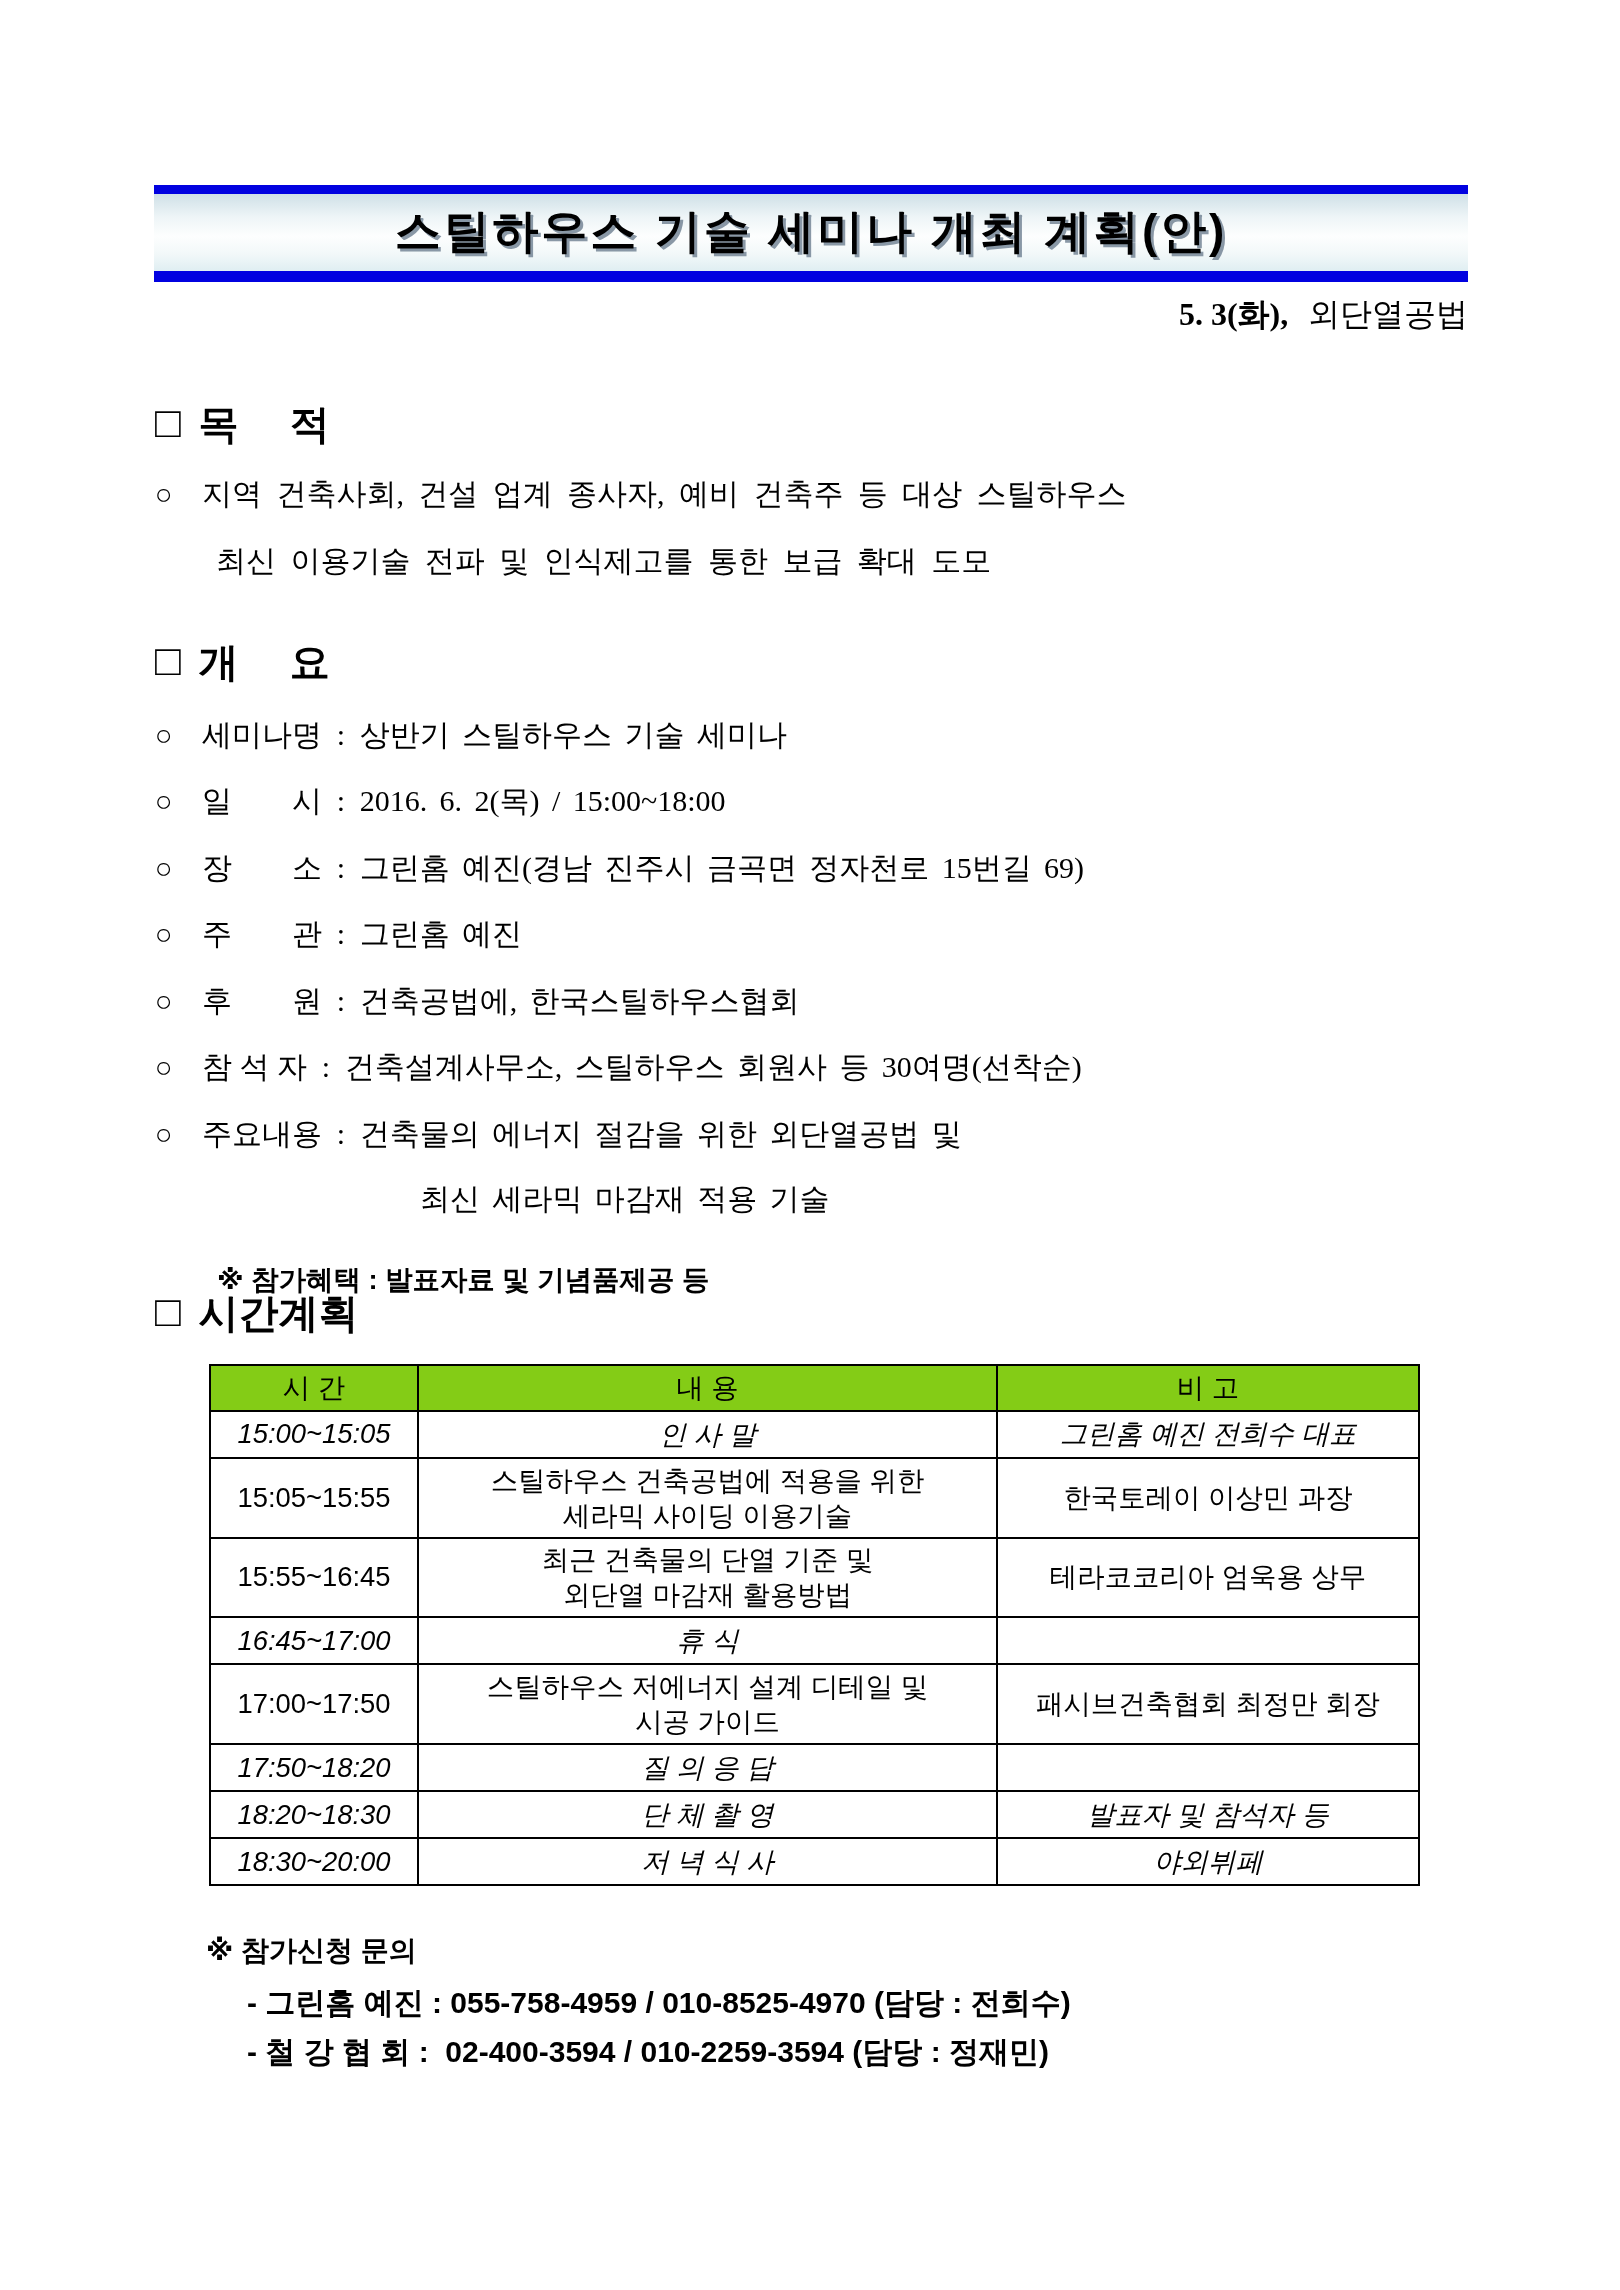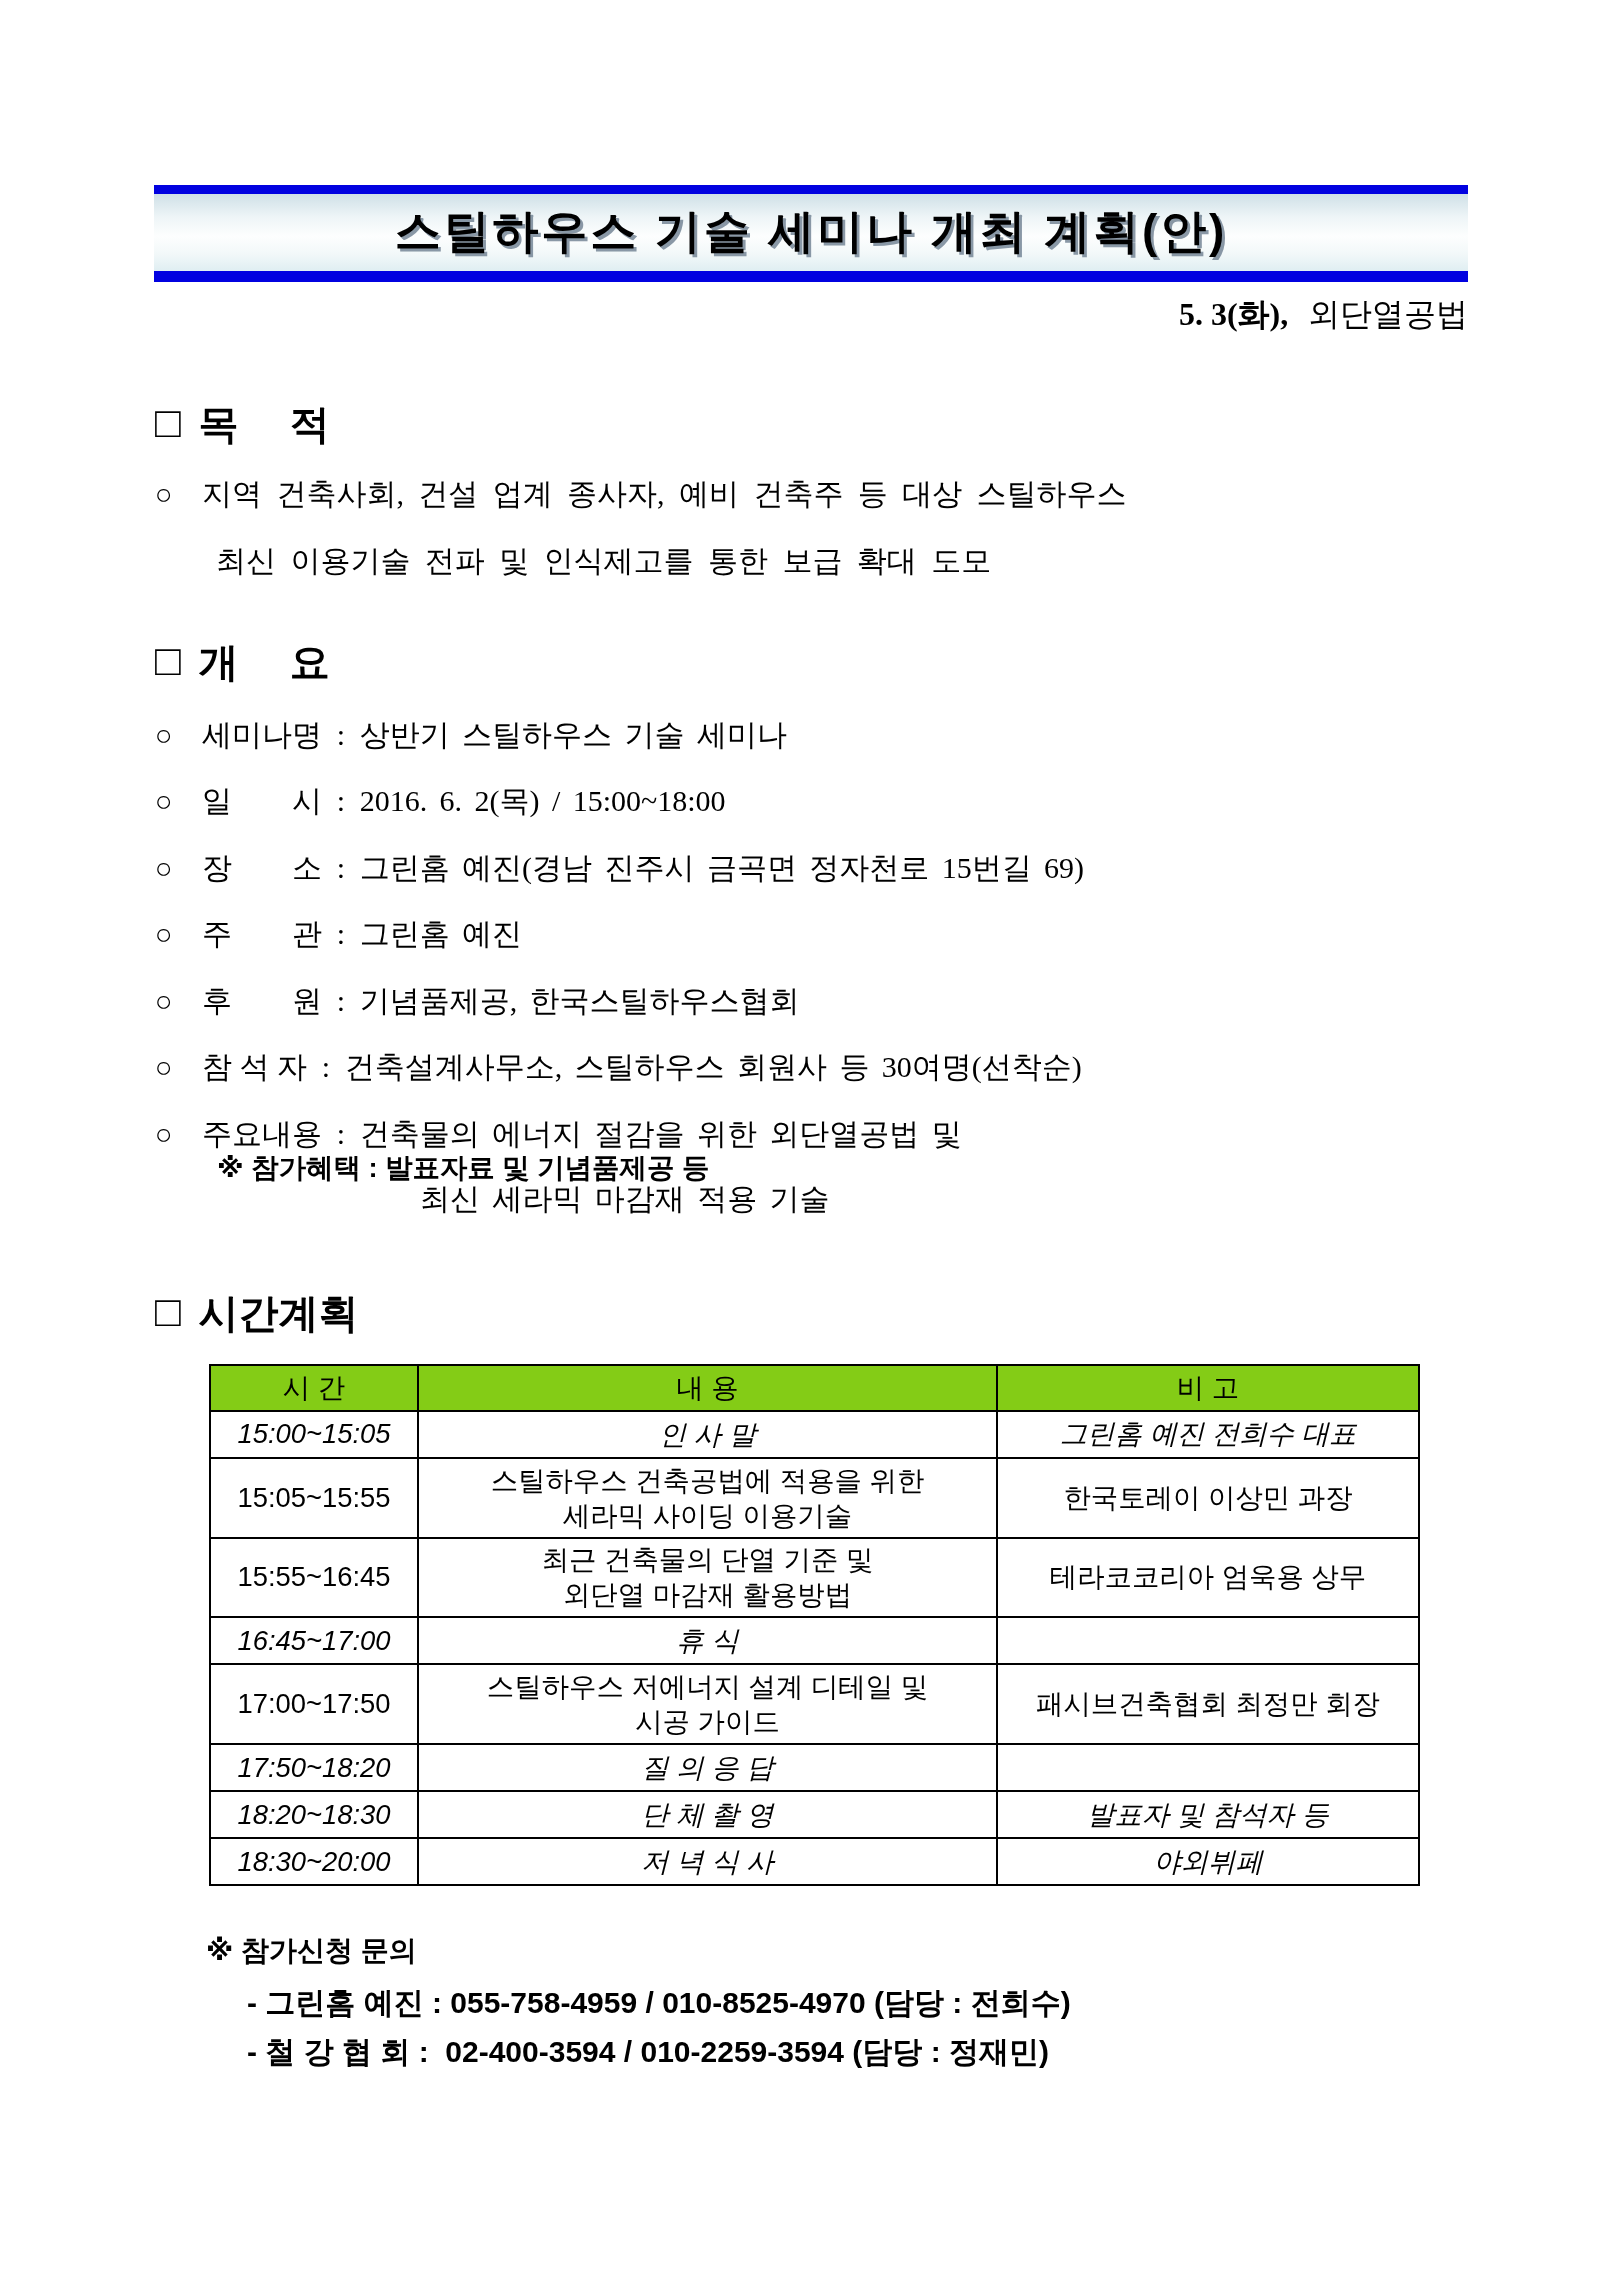--- a/index.html
+++ b/index.html
@@ -49,21 +49,21 @@
   .overview { position:absolute; left:155px; top:635px; }
   .ov-items { margin-top:24.5px; }
   .ov-item { display:flex; align-items:baseline; font-size:30px; margin-bottom:25.5px; }
   .ov-bullet { width:47px; font-size:29px; }
   .ov-label { white-space:pre; }
   .ov-colon { padding:0 14.7px; }
   .ov-value { white-space:nowrap; word-spacing:4.9px; }
   .ov-value2 { margin-left:265px; margin-top:-1px; margin-bottom:25.5px;
     font-size:30px; word-spacing:4.9px; }
 
-  .benefit-note { position:absolute; left:217px; top:1150px;
+  .benefit-note { position:absolute; left:217px; top:1262px;
     font-size:27.4px; font-weight:700; }
 
   .schedule-heading { position:absolute; left:155px; top:1286px; }
 
   
   .timetable {
     position:absolute; left:209px; top:1364px; width:1210px;
     border-collapse:collapse; table-layout:fixed;
     font-size:27.4px; text-align:center;
   }
@@ -142,21 +142,21 @@
       <span class="ov-bullet">○</span>
       <span class="ov-label">주　　관</span>
       <span class="ov-colon">:</span>
       <span class="ov-value">그린홈 예진</span>
     </div>
 
     <div class="ov-item">
       <span class="ov-bullet">○</span>
       <span class="ov-label">후　　원</span>
       <span class="ov-colon">:</span>
-      <span class="ov-value">기념품제공, 한국스틸하우스협회</span>
+      <span class="ov-value">건축공법에, 한국스틸하우스협회</span>
     </div>
 
     <div class="ov-item">
       <span class="ov-bullet">○</span>
       <span class="ov-label">참 석 자</span>
       <span class="ov-colon">:</span>
       <span class="ov-value">건축설계사무소, 스틸하우스 회원사 등 30여명(선착순)</span>
     </div>
 
     <div class="ov-item">

